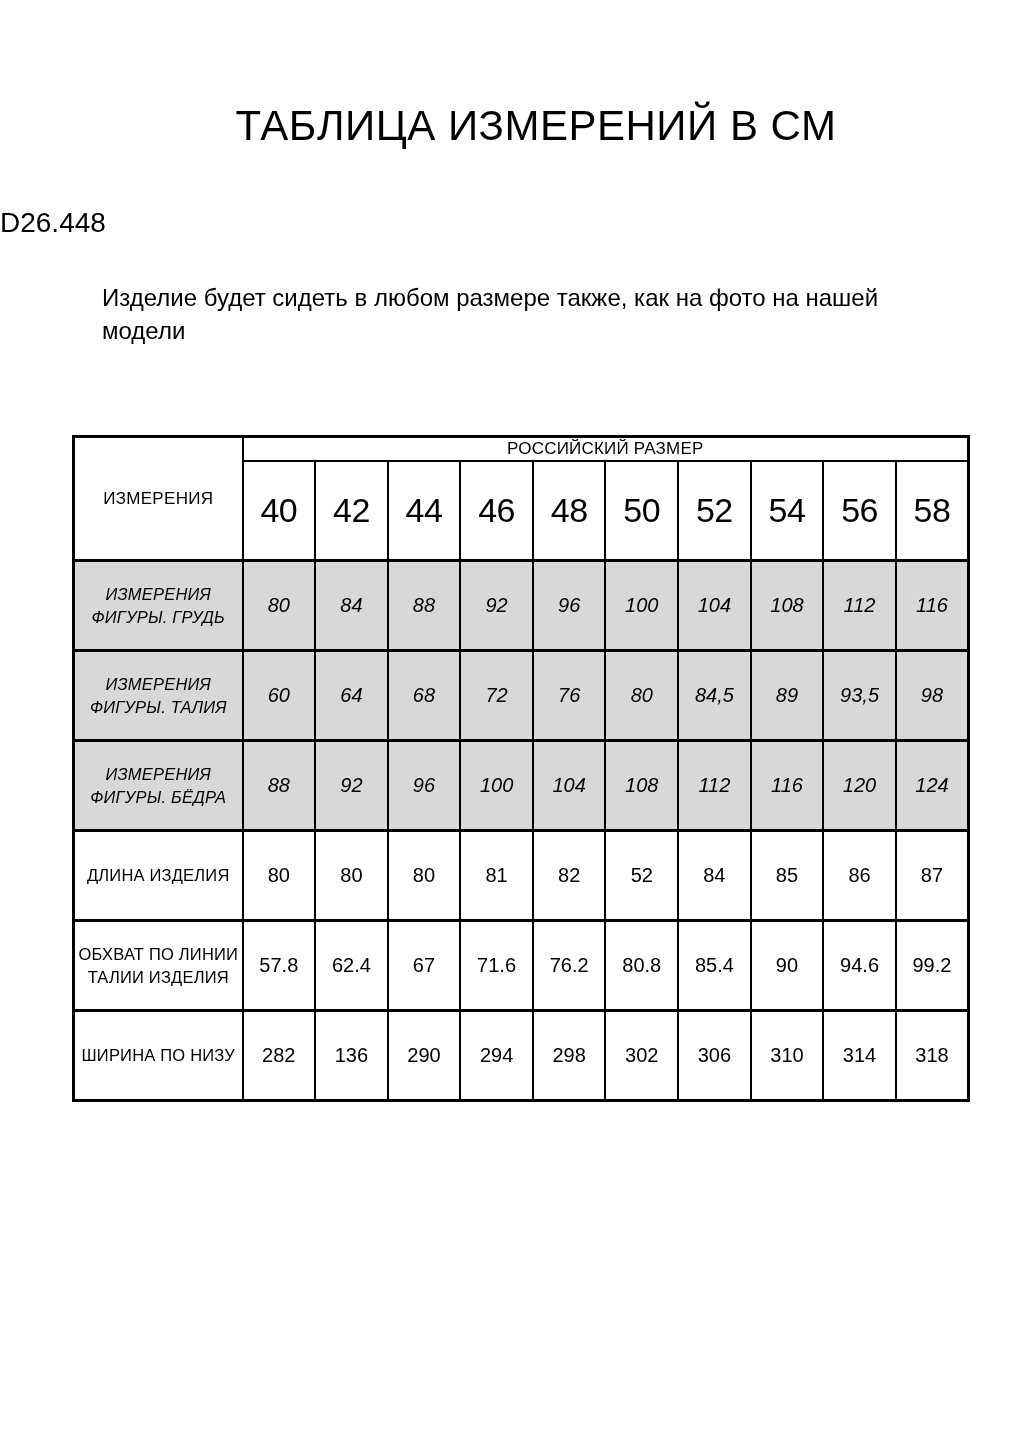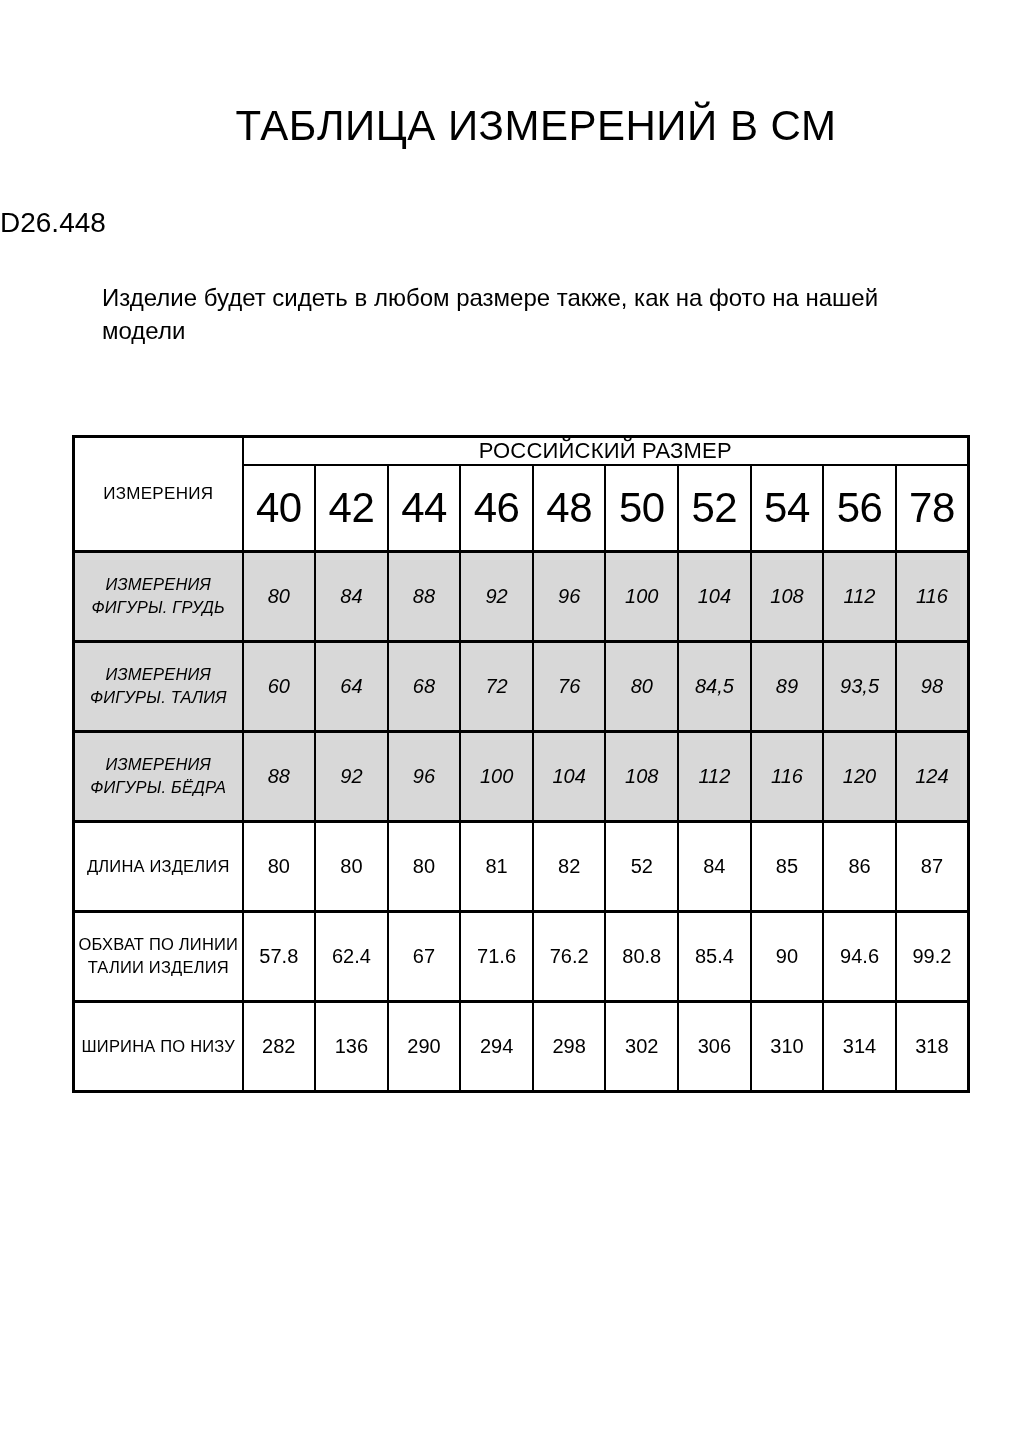--- a/index.html
+++ b/index.html
@@ -42,25 +42,25 @@
     border:3px solid var(--ink);
   }
   .size-table th, .size-table td {
     border:2px solid var(--ink);
     text-align:center;
     vertical-align:middle;
     font-weight:normal;
     padding:0;
   }
   .corner { font-size:17px; letter-spacing:0.3px; }
-  .group-header { font-size:22px; height:24px; letter-spacing:0.2px; }
+  .group-header { font-size:17px; height:24px; letter-spacing:0.2px; }
   .size-cell {
-    font-size:42px;
+    font-size:34px;
     font-weight:bold;
-    height:86px;
+    height:100px;
     letter-spacing:-0.5px;
   }
   .size-table tbody th, .size-table tbody td {
     height:90px;
     border-top-width:3px;
     border-bottom-width:3px;
   }
   .row-label {
     font-size:16.5px;
     line-height:1.4;
@@ -104,21 +104,21 @@
     <tr>
         <th class="size-cell">40</th>
         <th class="size-cell">42</th>
         <th class="size-cell">44</th>
         <th class="size-cell">46</th>
         <th class="size-cell">48</th>
         <th class="size-cell">50</th>
         <th class="size-cell">52</th>
         <th class="size-cell">54</th>
         <th class="size-cell">56</th>
-        <th class="size-cell">78</th>
+        <th class="size-cell">58</th>
       </tr>
   </thead>
   <tbody>
       <tr class="shaded">
         <th class="row-label">ИЗМЕРЕНИЯ ФИГУРЫ. ГРУДЬ</th>
         <td class="value-cell">80</td>
         <td class="value-cell">84</td>
         <td class="value-cell">88</td>
         <td class="value-cell">92</td>
         <td class="value-cell">96</td>

